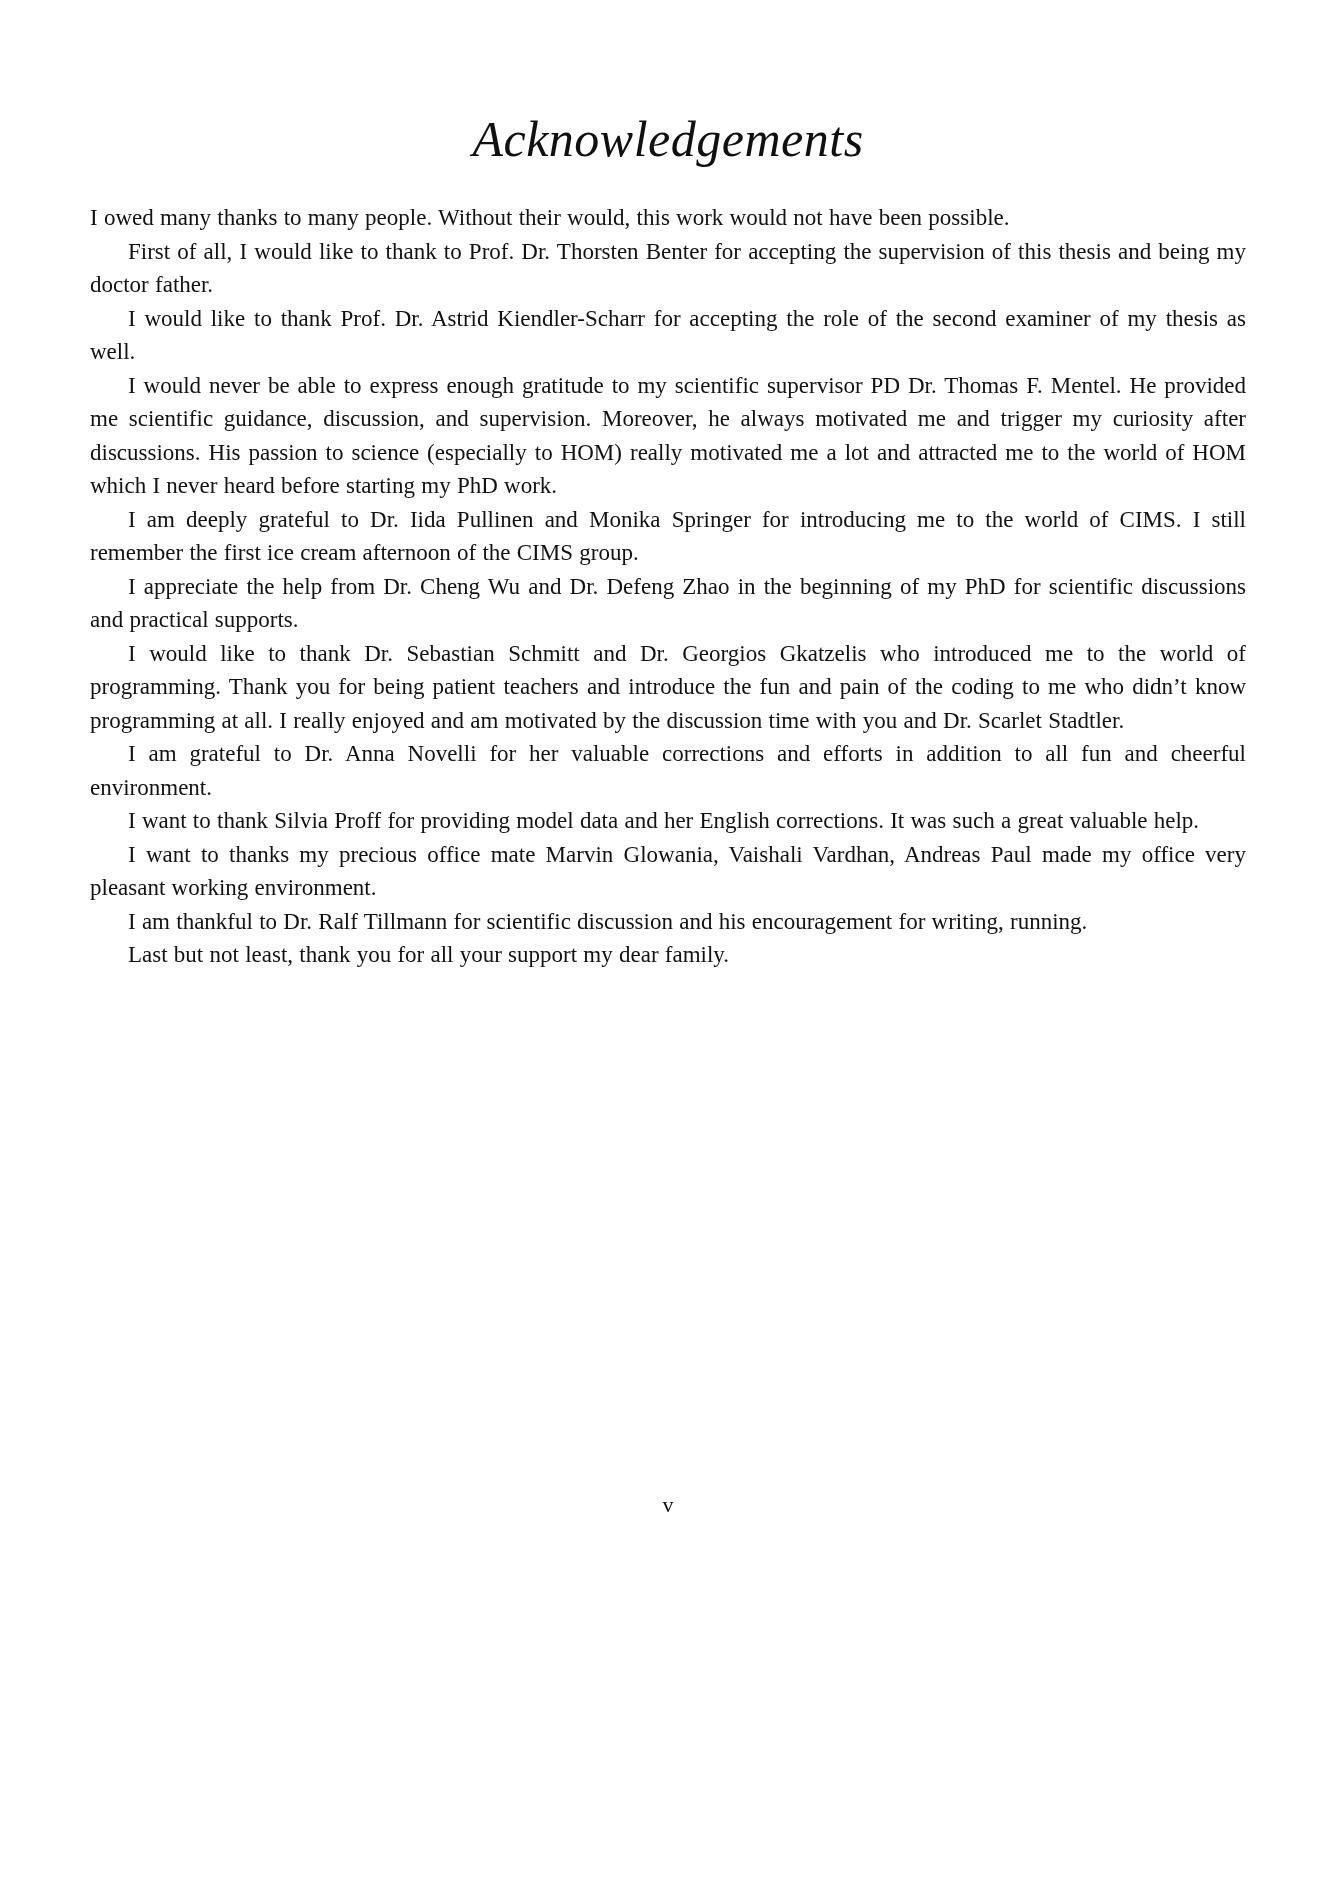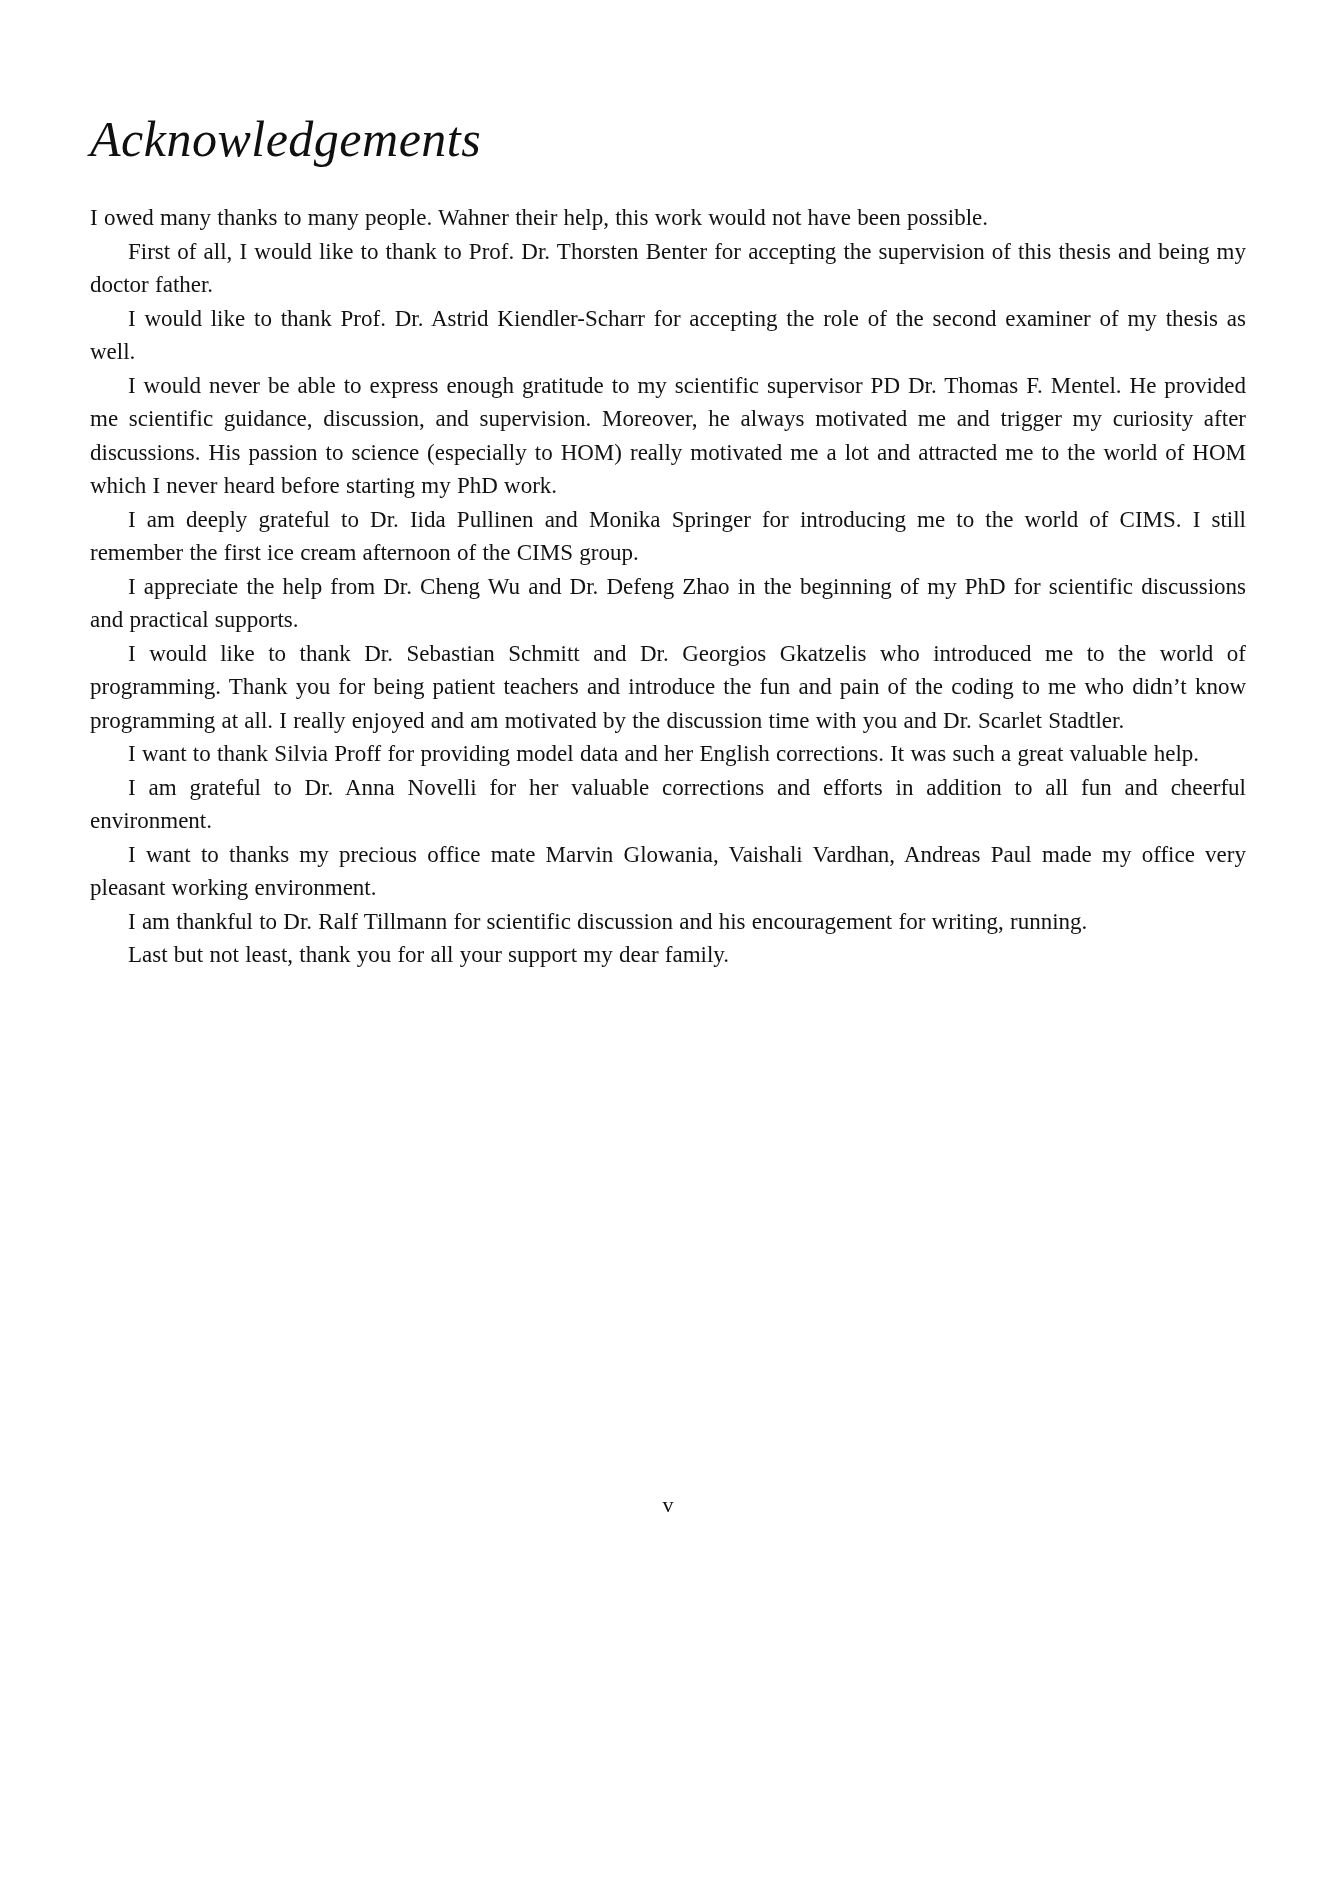--- a/index.html
+++ b/index.html
@@ -25,20 +25,21 @@
     position: absolute;
     left: 90px;
     width: 1156px;
     top: 112px;
   }
   h1.doc-title {
     font-style: italic;
     font-weight: normal;
     font-size: 50px;
     line-height: 1.1;
+    text-align: center;
     margin: 0 0 34px 0;
     letter-spacing: 0.5px;
     color: #101010;
   }
   .textblock p {
     margin: 0;
     font-size: 23px;
     line-height: 33.5px;
     text-align: justify;
     text-indent: 38px;
@@ -56,27 +57,27 @@
     font-size: 22px;
     color: #101010;
   }
 </style>
 </head>
 <body>
 
 <div class="page">
   <div class="textblock">
     <h1 class="doc-title">Acknowledgements</h1>
-    <p class="no-indent">I owed many thanks to many people. Wahner their help, this work would not have been possible.</p>
+    <p class="no-indent">I owed many thanks to many people. Without their would, this work would not have been possible.</p>
     <p>First of all, I would like to thank to Prof. Dr. Thorsten Benter for accepting the supervision of this thesis and being my doctor father.</p>
     <p>I would like to thank Prof. Dr. Astrid Kiendler-Scharr for accepting the role of the second examiner of my thesis as well.</p>
     <p>I would never be able to express enough gratitude to my scientific supervisor PD Dr. Thomas F. Mentel. He provided me scientific guidance, discussion, and supervision. Moreover, he always motivated me and trigger my curiosity after discussions. His passion to science (especially to HOM) really motivated me a lot and attracted me to the world of HOM which I never heard before starting my PhD work.</p>
     <p>I am deeply grateful to Dr. Iida Pullinen and Monika Springer for introducing me to the world of CIMS. I still remember the first ice cream afternoon of the CIMS group.</p>
     <p>I appreciate the help from Dr. Cheng Wu and Dr. Defeng Zhao in the beginning of my PhD for scientific discussions and practical supports.</p>
     <p>I would like to thank Dr. Sebastian Schmitt and Dr. Georgios Gkatzelis who introduced me to the world of programming. Thank you for being patient teachers and introduce the fun and pain of the coding to me who didn’t know programming at all. I really enjoyed and am motivated by the discussion time with you and Dr. Scarlet Stadtler.</p>
+    <p>I am grateful to Dr. Anna Novelli for her valuable corrections and efforts in addition to all fun and cheerful environment.</p>
     <p>I want to thank Silvia Proff for providing model data and her English corrections. It was such a great valuable help.</p>
-    <p>I am grateful to Dr. Anna Novelli for her valuable corrections and efforts in addition to all fun and cheerful environment.</p>
     <p>I want to thanks my precious office mate Marvin Glowania, Vaishali Vardhan, Andreas Paul made my office very pleasant working environment.</p>
     <p>I am thankful to Dr. Ralf Tillmann for scientific discussion and his encouragement for writing, running.</p>
     <p>Last but not least, thank you for all your support my dear family.</p>
   </div>
   <div class="folio">v</div>
 </div>
 
 </body></html>

